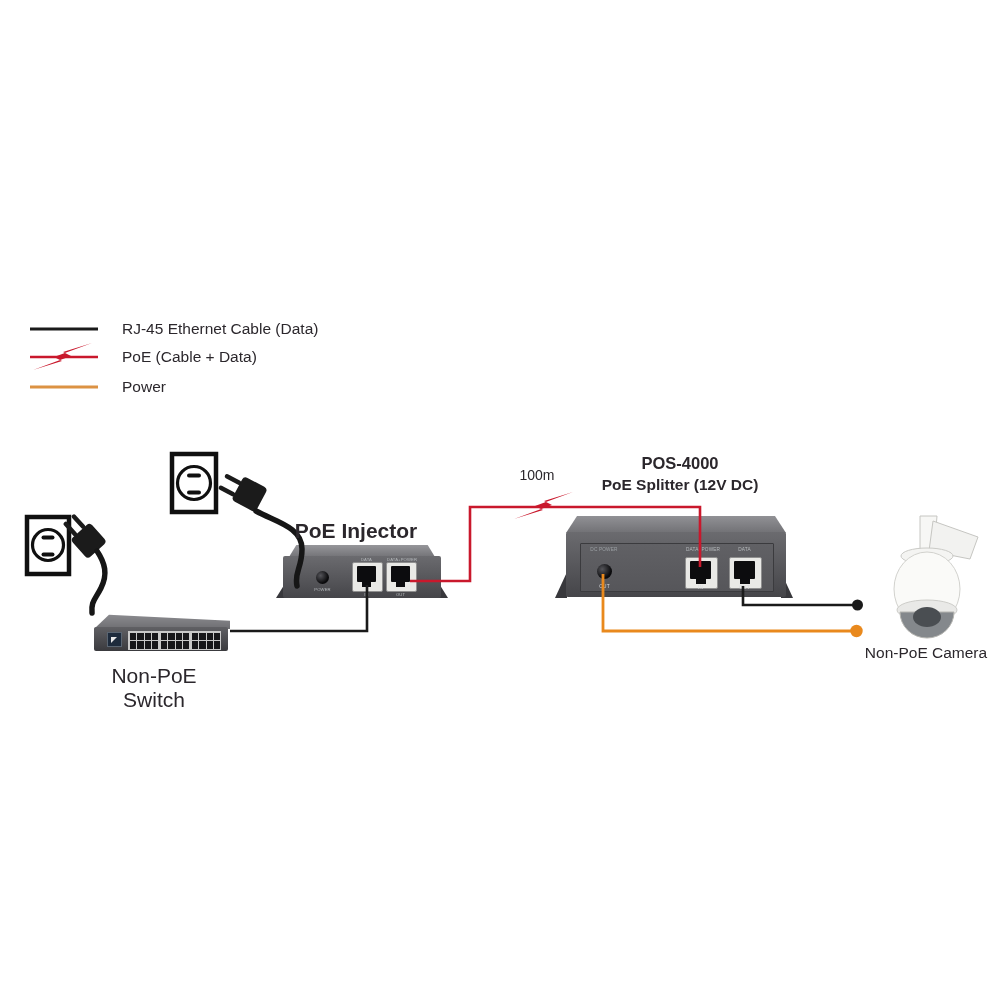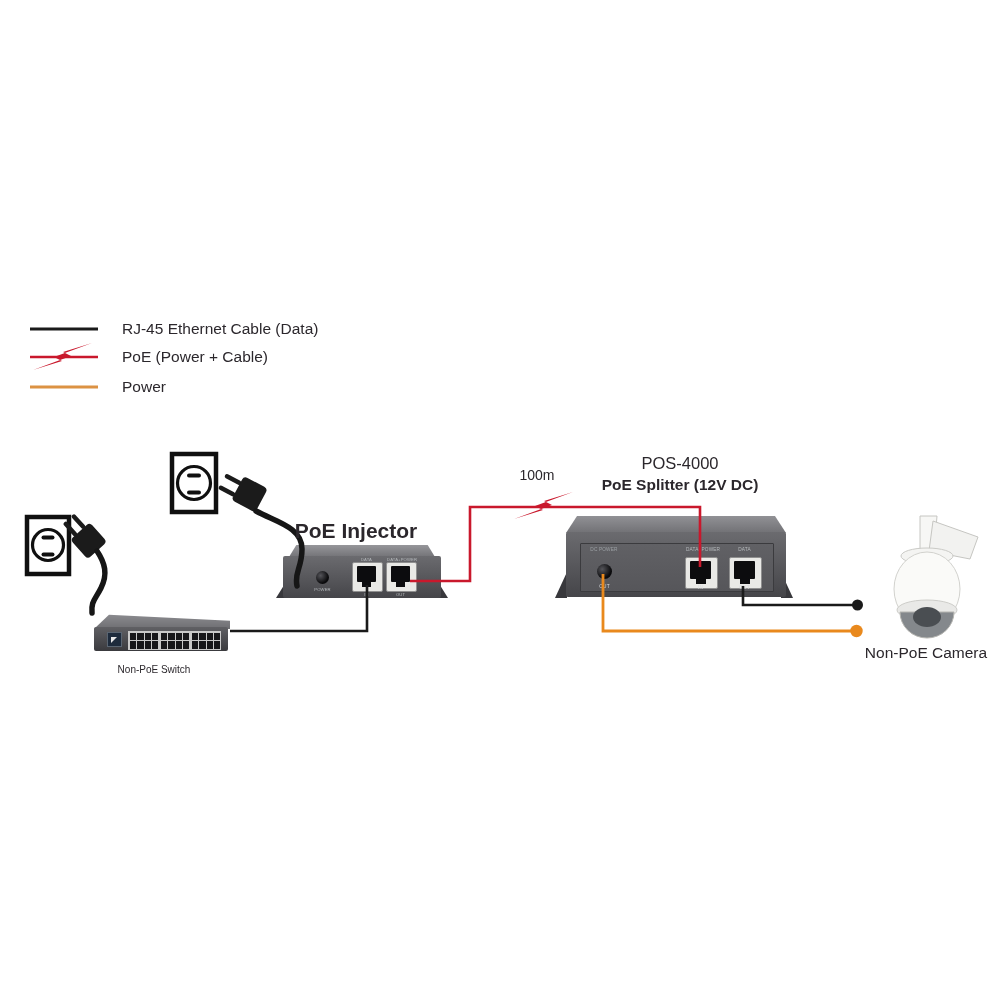--- a/index.html
+++ b/index.html
@@ -148,28 +148,28 @@
 
     <polyline points="743,586 743,605 855,605" fill="none" stroke-width="2.6" stroke="#1a1a1a"></polyline>
     <circle cx="857.5" cy="605" r="5.5" fill="#1a1a1a"></circle>
 
     <polyline points="603,574 603,631 854,631" fill="none" stroke-width="2.8" stroke="#e9891d"></polyline>
     <circle cx="856.5" cy="631" r="6.2" fill="#e9891d"></circle>
   </svg>
 
   <div class="txt-layer">
     <div class="lbl" style="left:122px;top:320px;font-size:15.5px;">RJ-45 Ethernet Cable (Data)</div>
-    <div class="lbl" style="left:122px;top:348px;font-size:15.5px;">PoE (Power + Cable)</div>
+    <div class="lbl" style="left:122px;top:348px;font-size:15.5px;">PoE (Cable + Data)</div>
     <div class="lbl" style="left:122px;top:378px;font-size:15.5px;">Power</div>
 
     <div class="lbl ctr" style="left:281px;top:519px;width:150px;font-size:21px;font-weight:bold;">PoE Injector</div>
 
     <div class="lbl ctr" style="left:505px;top:467px;width:64px;font-size:14px;">100m</div>
 
-    <div class="lbl ctr" style="left:605px;top:454px;width:150px;font-size:16.5px;font-weight:400;">POS-4000</div>
+    <div class="lbl ctr" style="left:605px;top:454px;width:150px;font-size:16.5px;font-weight:700;">POS-4000</div>
     <div class="lbl ctr" style="left:598px;top:476px;width:164px;font-size:15.5px;font-weight:bold;">PoE Splitter (12V DC)</div>
 
-    <div class="lbl ctr" style="left:79px;top:664px;width:150px;font-size:10px;">Non-PoE Switch</div>
+    <div class="lbl ctr" style="left:79px;top:664px;width:150px;font-size:21px;">Non-PoE Switch</div>
 
     <div class="lbl ctr" style="left:850px;top:644px;width:152px;font-size:15.5px;">Non-PoE Camera</div>
   </div>
 
 </div>
 
 </body></html>

